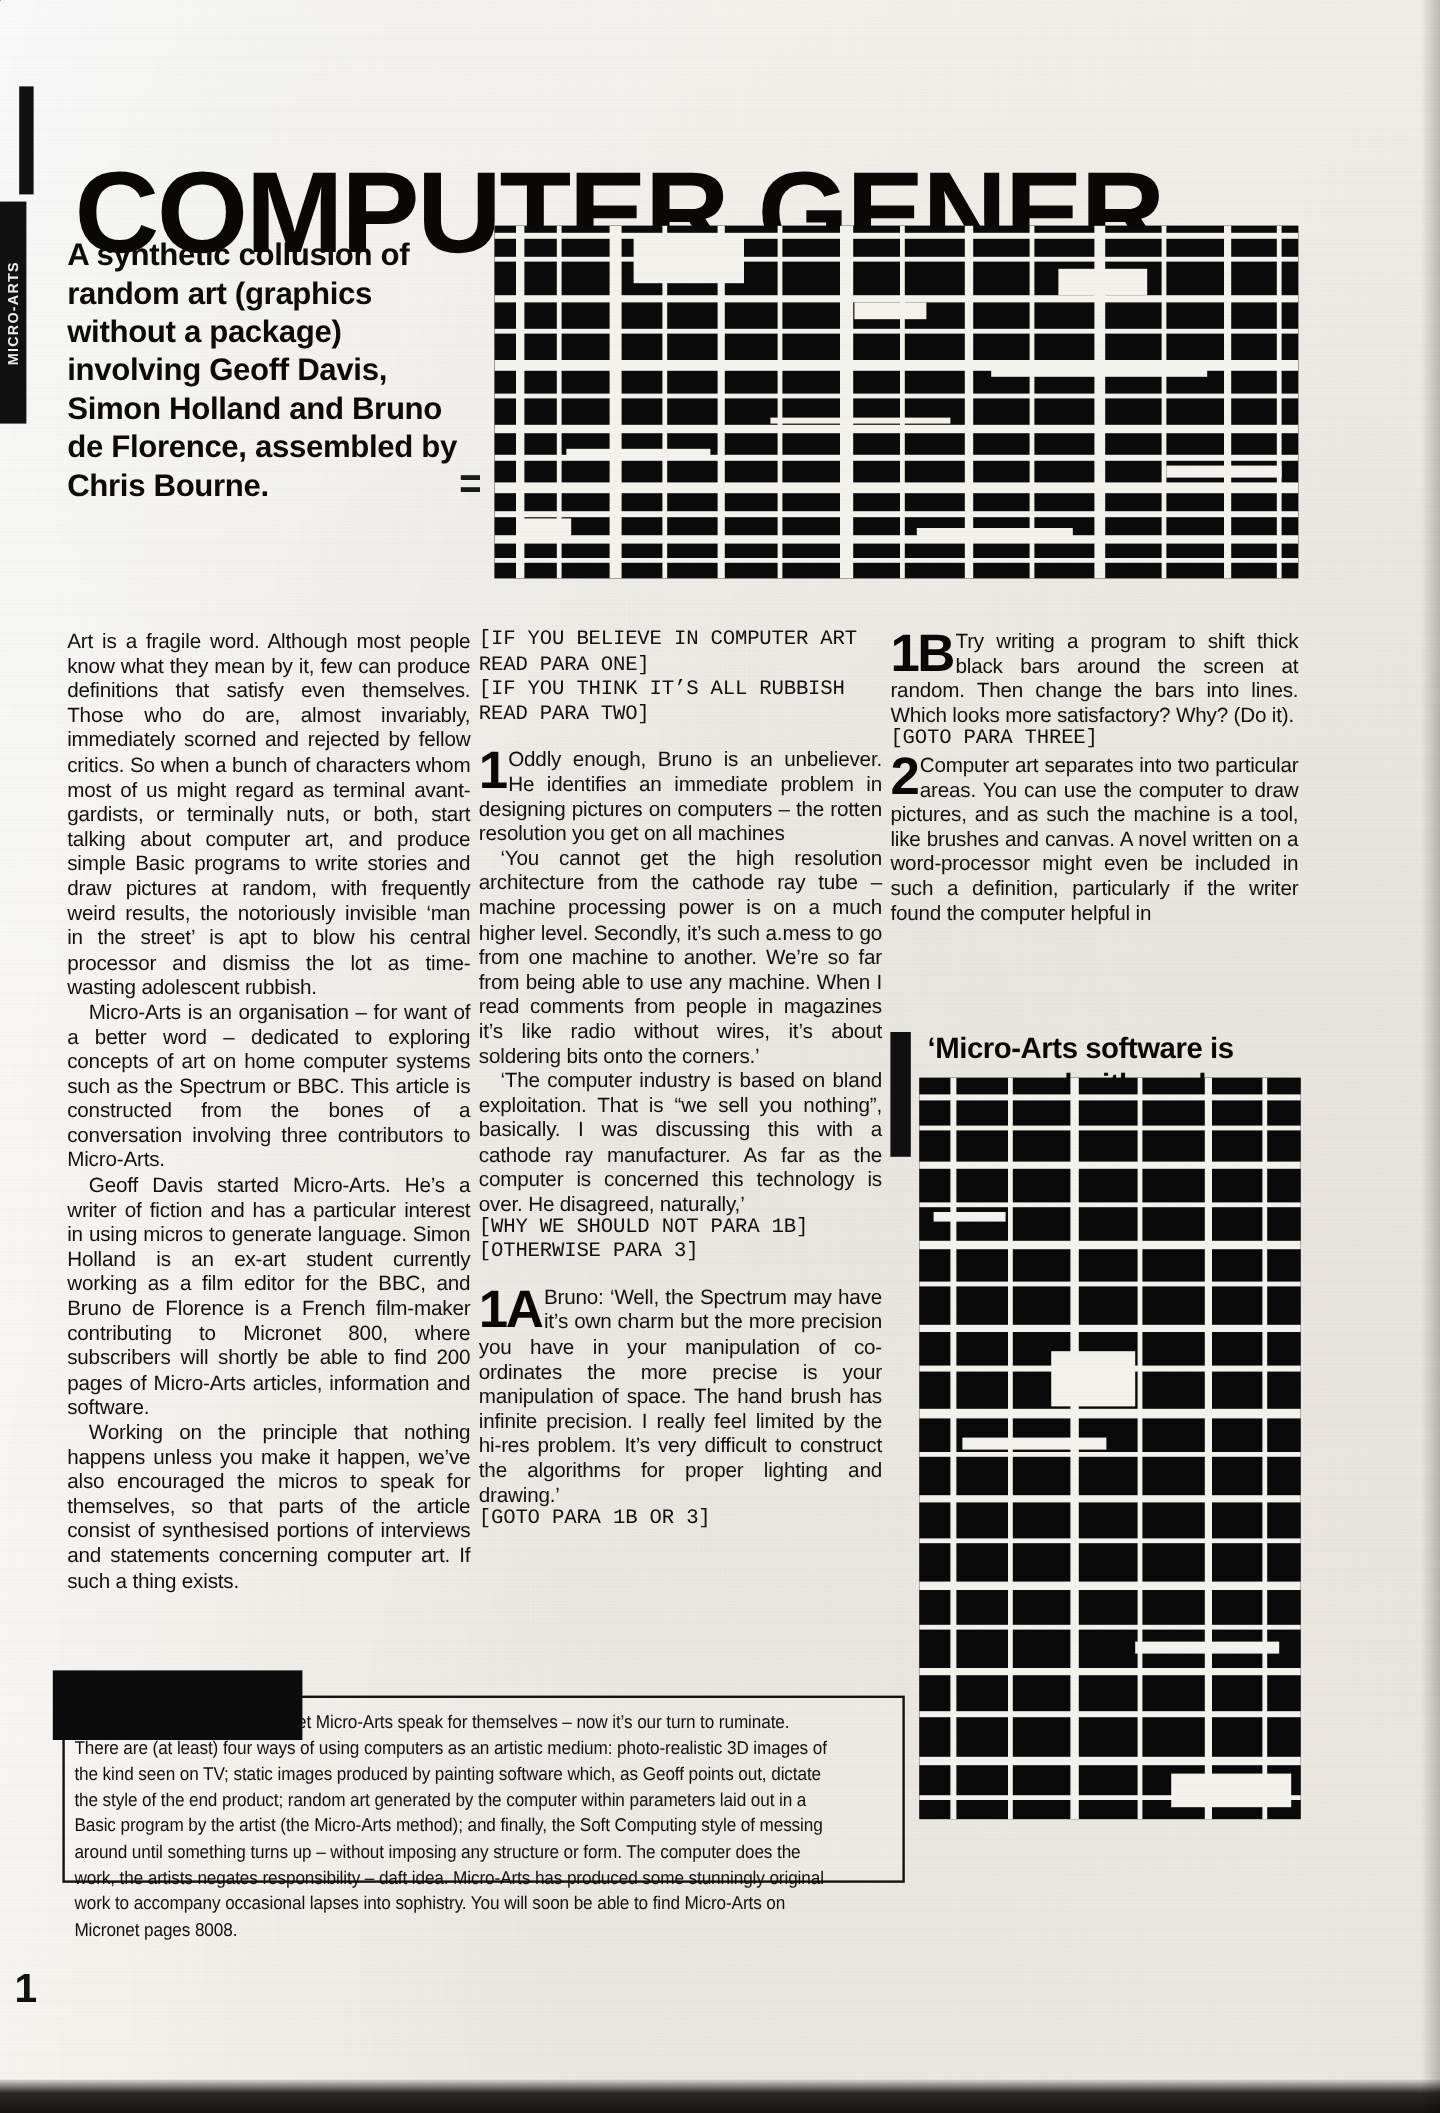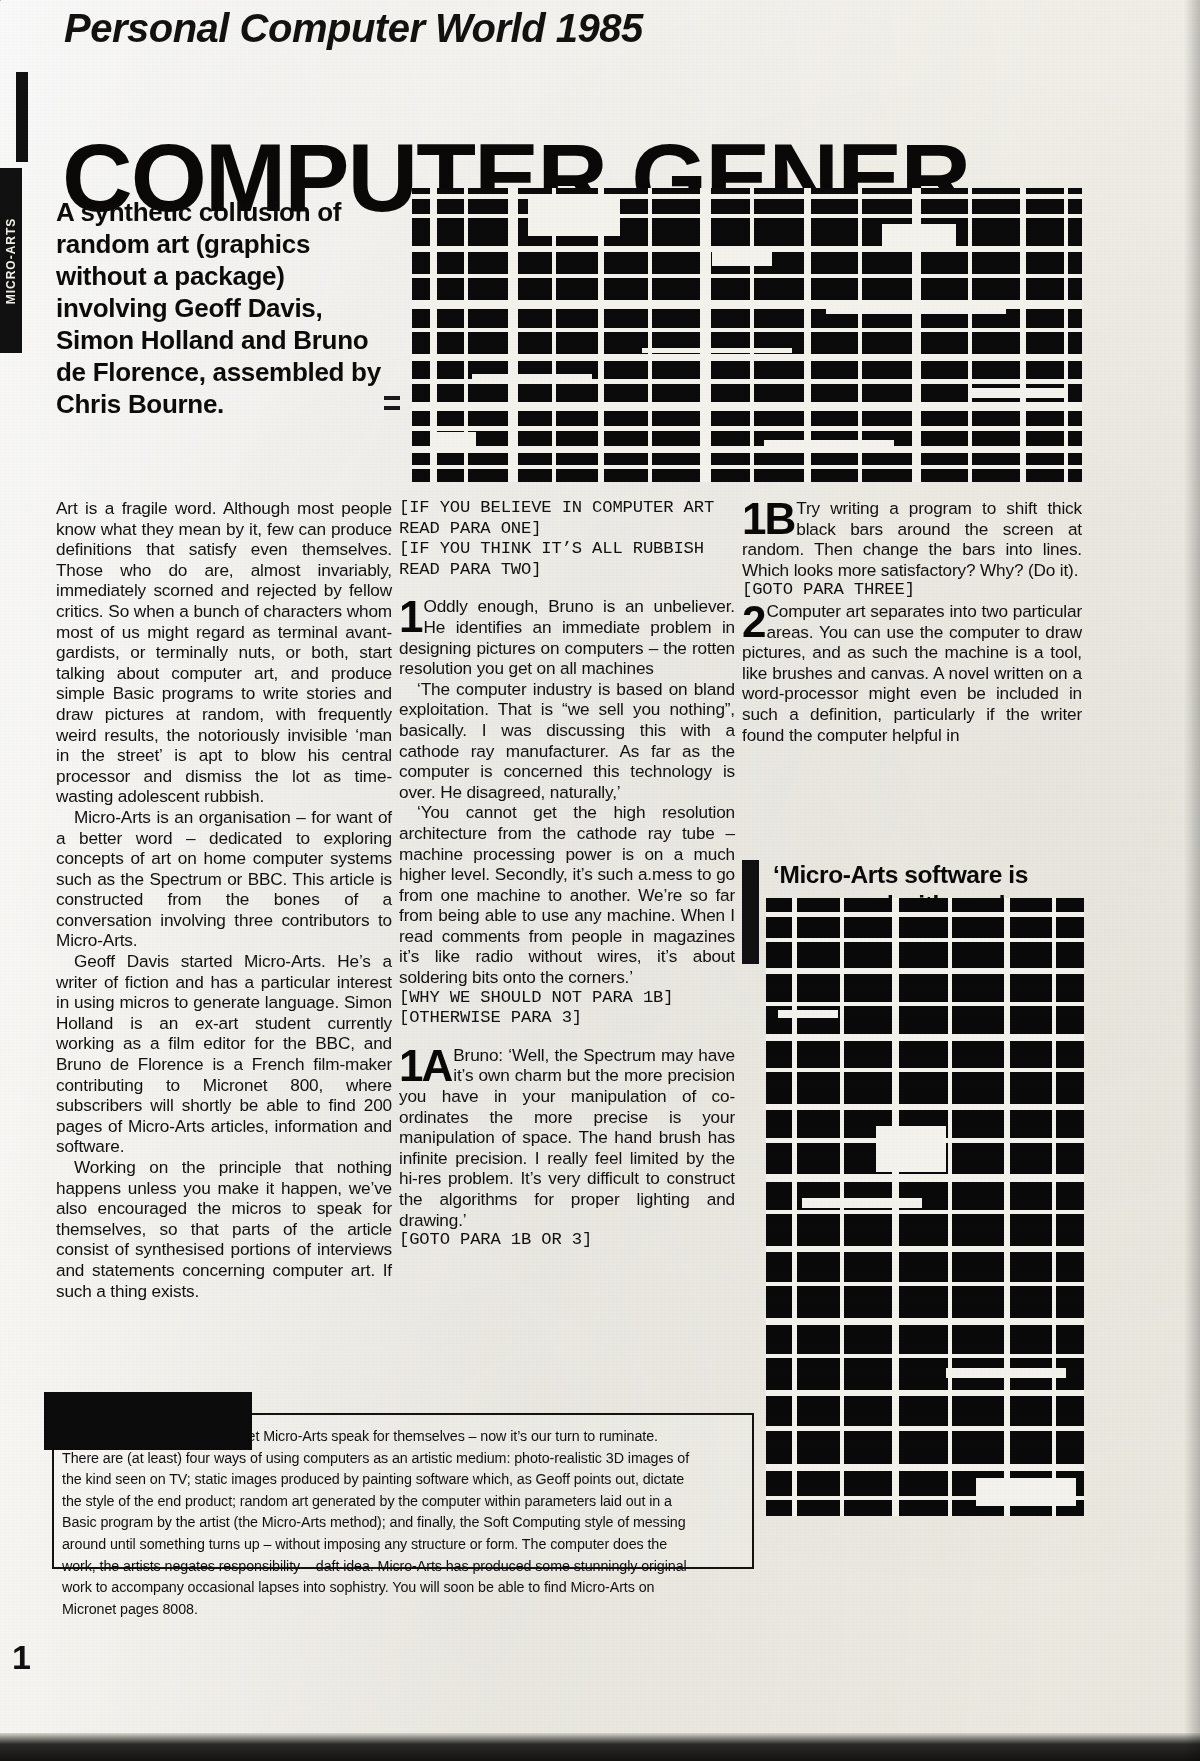--- a/index.html
+++ b/index.html
@@ -158,21 +158,21 @@
     left: 384px;
     top: 406px;
     width: 16px;
     height: 4px;
     background: #1a1a1a;
   }
 
   
   .col {
     position: absolute;
-    top: 498px;
+    top: 524px;
     font-size: 17.2px;
     line-height: 20.6px;
     text-align: justify;
     color: #121010;
     font-family: "Liberation Sans", sans-serif;
     letter-spacing: -0.15px;
   }
   .col p { margin: 0; }
   .col p.ind { text-indent: 18px; }
   .col1 { left: 56px;  width: 336px; }
@@ -280,21 +280,20 @@
     z-index: 55;
   }
 </style>
 </head>
 <body>
 
 <div class="page">
 
   <div class="corner-slash"></div>
 
-  <div class="kicker">Personal Computer World 1985</div>
 
   <div class="headrule"></div>
   <h1 class="headline">COMPUTER GENER</h1>
 
   <div class="spine-tab">
     <span>MICRO-ARTS</span>
   </div>
 
   <div class="deck">A synthetic collusion of random art (graphics without a package) involving Geoff Davis, Simon Holland and Bruno de Florence, assembled by Chris Bourne.</div>
 
@@ -350,22 +349,22 @@
   </div>
 
   <div class="col col2">
     <p class="cue">[IF YOU BELIEVE IN COMPUTER ART READ PARA ONE]</p>
     <p class="cue">[IF YOU THINK IT’S ALL RUBBISH READ PARA TWO]</p>
     <div class="spacer14"></div>
     <div class="para-block">
       <span class="dropnum">1</span>
       <p>Oddly enough, Bruno is an unbeliever. He identifies an immediate problem in designing pictures on computers – the rotten resolution you get on all machines</p>
     </div>
+    <p class="ind">‘You cannot get the high resolution architecture from the cathode ray tube – machine processing power is on a much higher level. Secondly, it’s such a.mess to go from one machine to another. We’re so far from being able to use any machine. When I read comments from people in magazines it’s like radio without wires, it’s about soldering bits onto the corners.’</p>
     <p class="ind">‘The computer industry is based on bland exploitation. That is “we sell you nothing”, basically. I was discussing this with a cathode ray manufacturer. As far as the computer is concerned this technology is over. He disagreed, naturally,’</p>
-    <p class="ind">‘You cannot get the high resolution architecture from the cathode ray tube – machine processing power is on a much higher level. Secondly, it’s such a.mess to go from one machine to another. We’re so far from being able to use any machine. When I read comments from people in magazines it’s like radio without wires, it’s about soldering bits onto the corners.’</p>
     <p class="cue">[WHY WE SHOULD NOT PARA 1B]</p>
     <p class="cue">[OTHERWISE PARA 3]</p>
     <div class="spacer14"></div>
     <div class="para-block">
       <span class="dropnum wide">1A</span>
       <p>Bruno: ‘Well, the Spectrum may have it’s own charm but the more precision you have in your manipulation of co-ordinates the more precise is your manipulation of space. The hand brush has infinite precision. I really feel limited by the hi-res problem. It’s very difficult to construct the algorithms for proper lighting and drawing.’</p>
     </div>
     <p class="cue">[GOTO PARA 1B OR 3]</p>
   </div>
 

